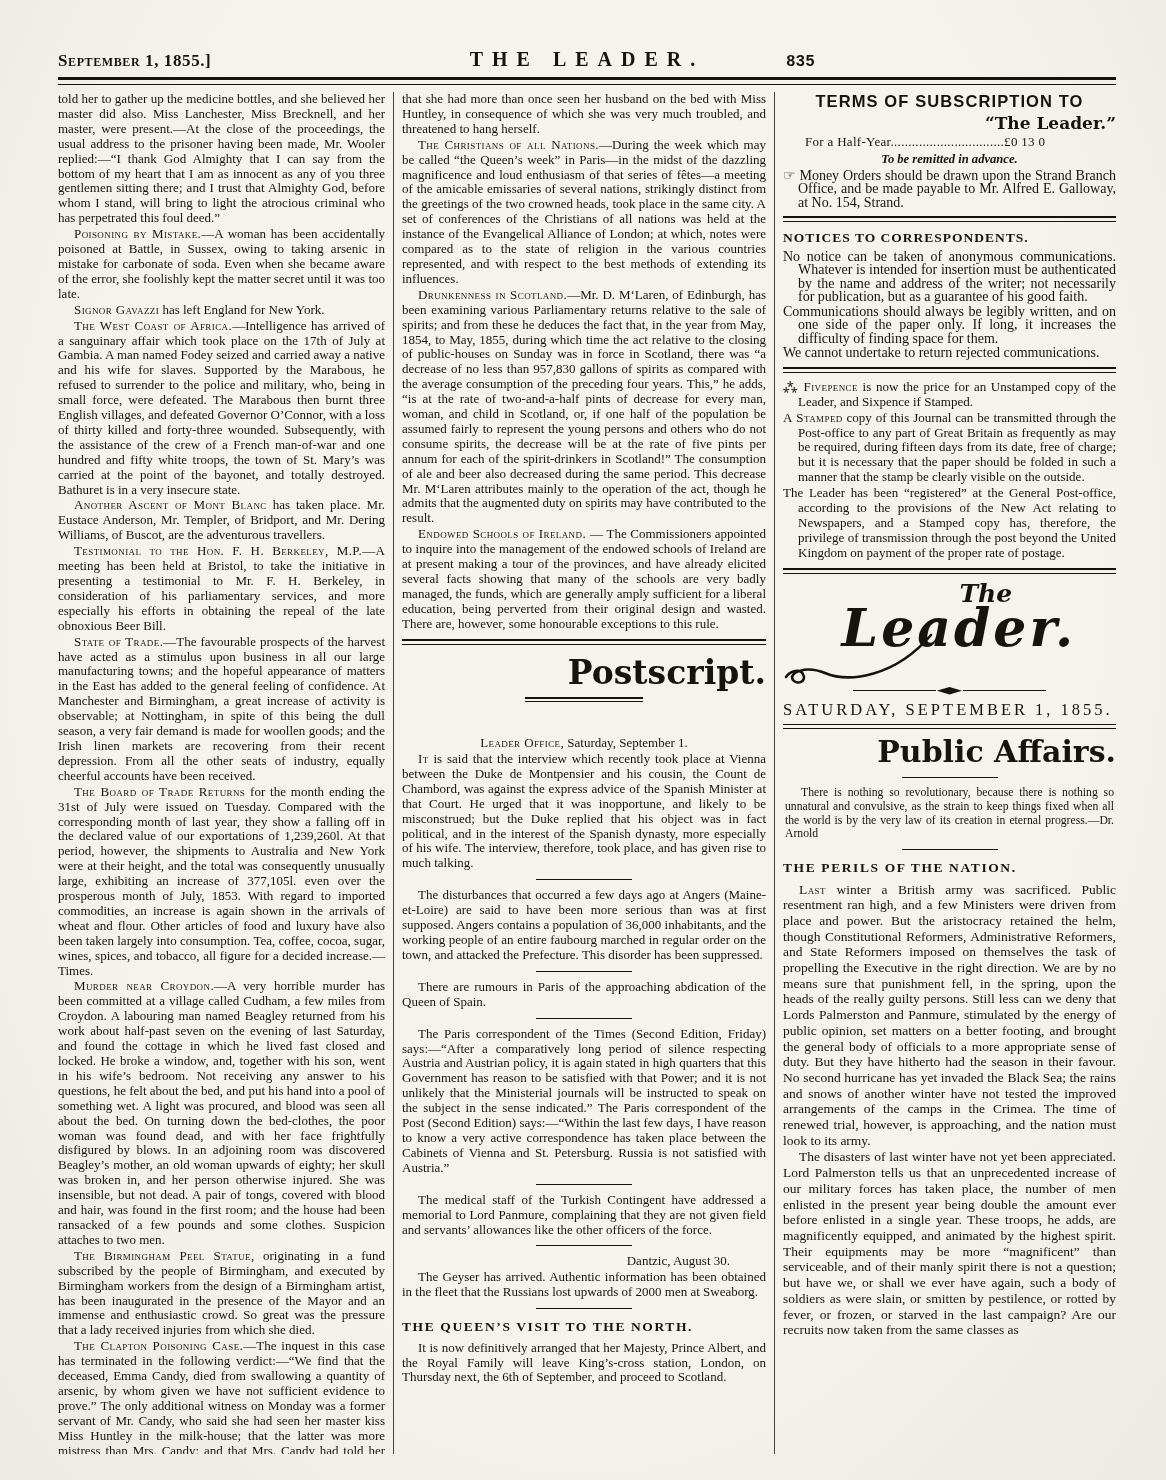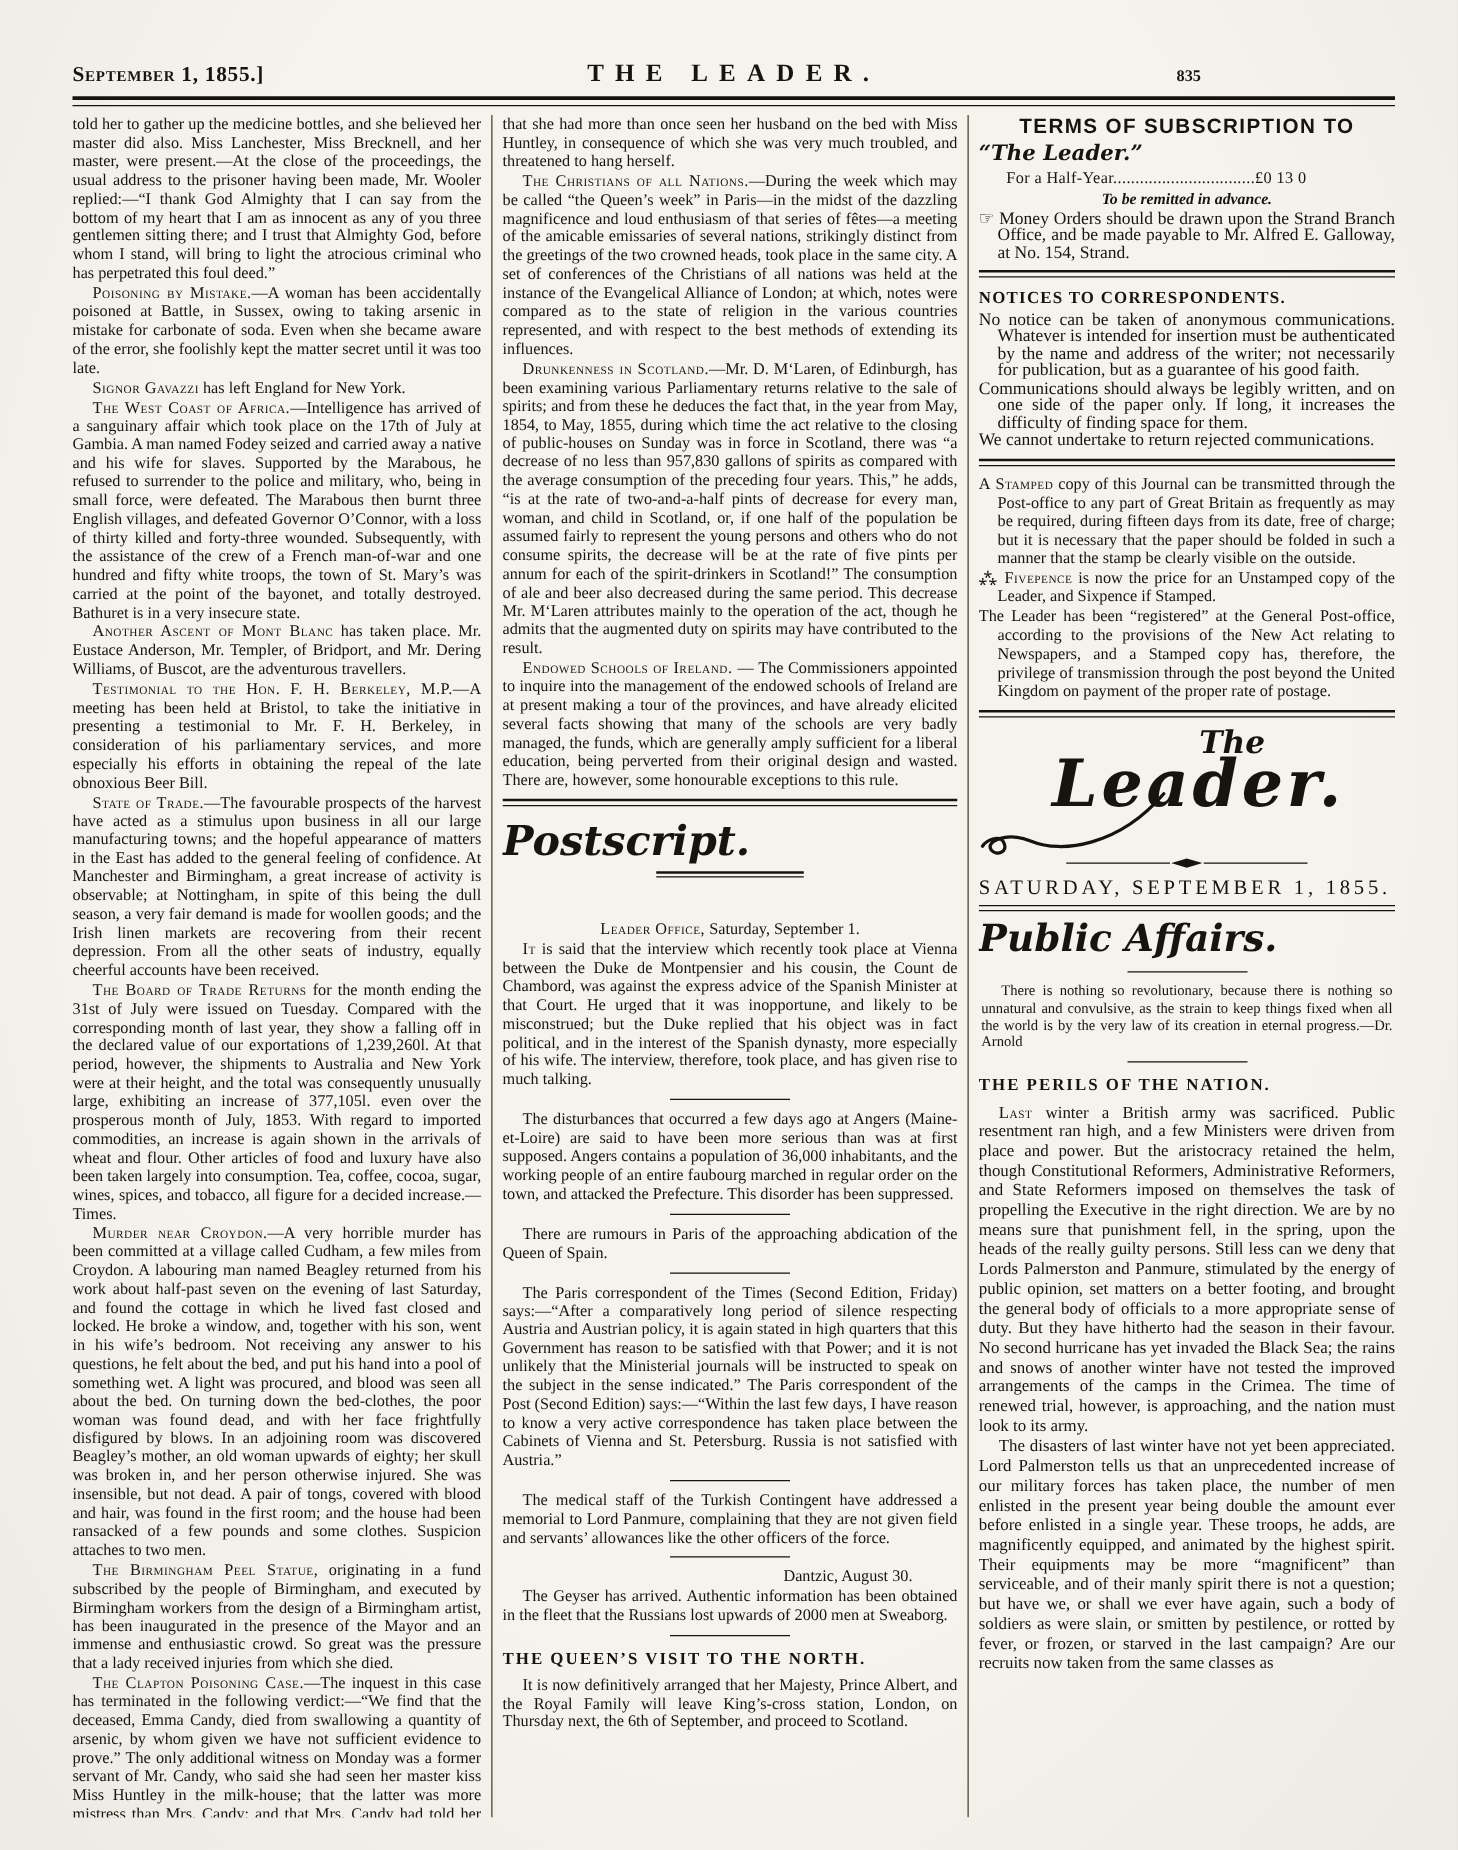--- a/index.html
+++ b/index.html
@@ -12,21 +12,21 @@
     box-sizing:border-box; width:1166px; height:1480px;
     background:
       radial-gradient(ellipse at 50% 40%, #f4f3ec 60%, #eceae2 100%);
     color:#17140e;
     padding:48px 50px 10px 58px;
   }
   
   .running-head { display:flex; align-items:baseline; }
   .rh-date { width:330px; font-size:17px; font-variant:small-caps; letter-spacing:.6px; font-weight:bold; }
   .rh-title { flex:1; text-align:center; font-size:20px; letter-spacing:9px; font-weight:bold; }
-  .rh-page { width:330px; text-align:center; font-size:13px; font-weight:bold; }
+  .rh-page { width:330px; text-align:left; font-size:16px; font-weight:bold;font-family:Liberation Mono, monospace; }
   .head-rule { margin-top:6px; border-top:3.5px solid #16130c; border-bottom:1.5px solid #16130c; height:4px; }
   
   .cols { display:flex; margin-top:7px; height:1362px; overflow:hidden; }
   .col { overflow:hidden; }
   .col-1 { width:327px; }
   .col-2 { width:364px; }
   .col-3 { flex:1; }
   .vr { width:1px; background:#454033; margin:0 8px; }
   
   .blk { margin:0 0 1px 0; }
@@ -42,21 +42,21 @@
   .advance { font-size:12.6px; margin:2px 0; }
   .price { padding-left:22px; letter-spacing:.3px; margin-top:2px; }
   .dateline { text-align:right; padding-right:36px; }
   .epigraph { font-size:11.7px; line-height:13.7px; text-align:justify; padding:0 2px; }
   .b-head { font-weight:bold; font-size:13.5px; line-height:1.3;
             letter-spacing:1.6px; margin:9px 0 5px; text-indent:0; }
   .b-head.sat { font-weight:normal; font-size:16.5px; letter-spacing:3px; margin:2px 0 4px; }
   .b-head.notices-head { margin:4px 0 3px; letter-spacing:1px; }
   .b-head-sans { text-align:center; font-weight:bold; font-size:16.5px; letter-spacing:1.1px;
                  margin:0 0 2px; font-family:"Liberation Sans", sans-serif; }
-  .b-bl { text-align:left; font-family:"DejaVu Serif", serif; font-weight:bold; font-style:italic; text-indent:0; }
+  .b-bl { text-align:right; font-family:"DejaVu Serif", serif; font-weight:bold; text-indent:0; }
   .bl-lg { font-size:33px; margin:8px 0 0; }
   .bl-md { font-size:30px; margin:3px 0 1px; }
   .bl-sm { font-size:17px; margin:0 0 1px; }
   
   .b-rule-double { border-top:2.5px solid #16130c; border-bottom:1px solid #16130c; height:3px; margin:7px 0; }
   .b-rule-double.thin { border-top-width:1.2px; margin:4px 0 5px; }
   .b-rule-short { width:96px; border-top:1.3px solid #16130c; margin:8px auto; height:0; }
   .b-rule-flourish { width:118px; border-top:2.5px solid #16130c; border-bottom:1px solid #16130c;
                      height:2.5px; margin:5px auto 9px; }
   .b-rule-ornament { display:flex; align-items:center; margin:0 70px 4px; }
@@ -128,22 +128,22 @@
         <div class="blk b-bl bl-sm">“The Leader.”</div>
         <div class="blk b-line price">For a Half-Year................................£0  13  0</div>
         <div class="blk b-line center italic advance">To be remitted in advance.</div>
         <div class="blk b-para small hang">☞ Money Orders should be drawn upon the Strand Branch Office, and be made payable to Mr. Alfred E. Galloway, at No. 154, Strand.</div>
         <div class="blk b-rule-double"></div>
         <div class="blk b-head notices-head">NOTICES TO CORRESPONDENTS.</div>
         <div class="blk b-para small hang">No notice can be taken of anonymous communications. Whatever is intended for insertion must be authenticated by the name and address of the writer; not necessarily for publication, but as a guarantee of his good faith.</div>
         <div class="blk b-para small hang">Communications should always be legibly written, and on one side of the paper only. If long, it increases the difficulty of finding space for them.</div>
         <div class="blk b-para small hang">We cannot undertake to return rejected communications.</div>
         <div class="blk b-rule-double"></div>
+        <div class="blk b-para hang">⁂ <span class="lead">Fivepence</span> is now the price for an Unstamped copy of the Leader, and Sixpence if Stamped.</div>
         <div class="blk b-para hang"><span class="lead">A Stamped</span> copy of this Journal can be transmitted through the Post-office to any part of Great Britain as frequently as may be required, during fifteen days from its date, free of charge; but it is necessary that the paper should be folded in such a manner that the stamp be clearly visible on the outside.</div>
-        <div class="blk b-para hang">⁂ <span class="lead">Fivepence</span> is now the price for an Unstamped copy of the Leader, and Sixpence if Stamped.</div>
         <div class="blk b-para hang">The Leader has been “registered” at the General Post-office, according to the provisions of the New Act relating to Newspapers, and a Stamped copy has, therefore, the privilege of transmission through the post beyond the United Kingdom on payment of the proper rate of postage.</div>
         <div class="blk b-rule-double"></div>
         <div class="blk b-masthead">
           <svg class="mh-swash" viewBox="0 0 150 54">
             <path d="M148 4 C112 46 66 52 42 42 C22 34 5 42 10 49 C14 54 24 51 20 43 C17 37 7 40 3 46" fill="none" stroke="#16130c" stroke-width="2.6" stroke-linecap="round"></path>
           </svg>
           <span class="mh-the">The</span>
           <span class="mh-leader">Leader.</span>
         </div>
         <div class="blk b-rule-ornament">

